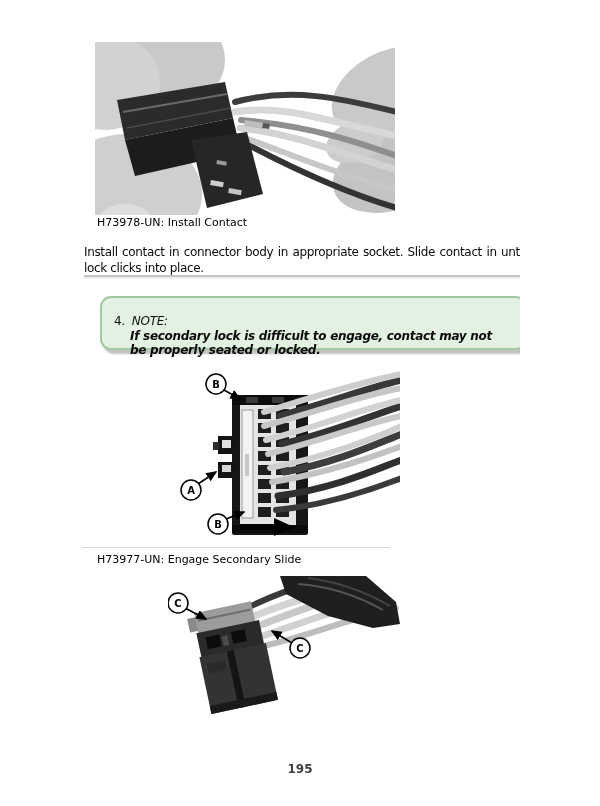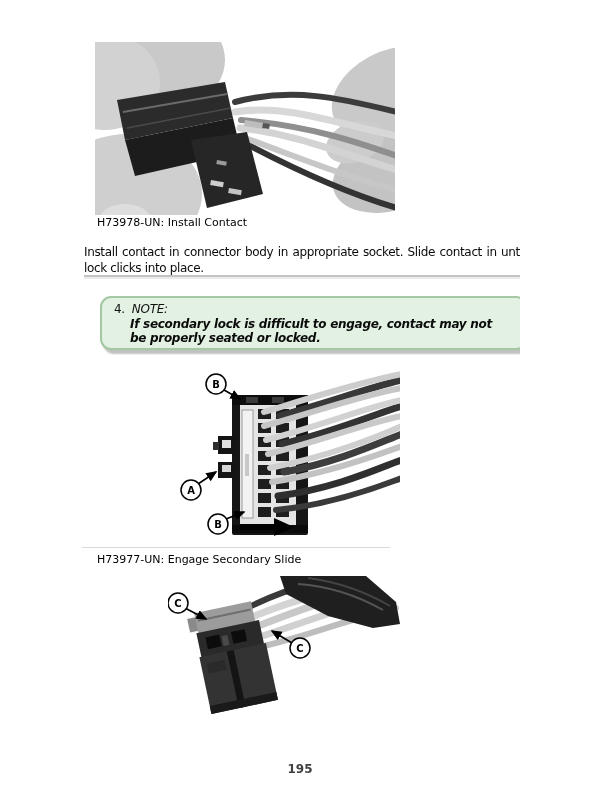--- a/index.html
+++ b/index.html
@@ -17,21 +17,21 @@
   }
   .divider1{
     position:absolute;left:84px;top:275px;width:446px;height:2px;
     background:#c3c3c3;border-bottom:2px solid #ececec;
   }
   .divider2{position:absolute;left:82px;top:547px;width:308px;height:1px;background:#d9d9d9;}
   .notebox{
     position:absolute;left:100px;top:296px;width:427px;height:54px;box-sizing:border-box;
     background:#e3f1e3;border:2px solid #a3c8a3;border-radius:11px;
     box-shadow:3px 4px 2px #bfc2bf;
-    font-size:12px;letter-spacing:-0.3px;padding-top:4px;
+    font-size:12px;letter-spacing:-0.3px;padding-top:16px;
   }
   .note-line1{margin-left:12px;line-height:14px;}
   .note-num{font-style:normal;}
   .note-title{font-style:italic;margin-left:7px;}
   .note-body{
     margin:1px 33px 0 28px;font-style:italic;text-align:justify;line-height:14px;color:#0a0a0a;font-weight:bold;
   }
   .pagenum{
     position:absolute;left:0;top:762px;width:600px;text-align:center;
     font-weight:bold;font-size:12px;color:#404040;

